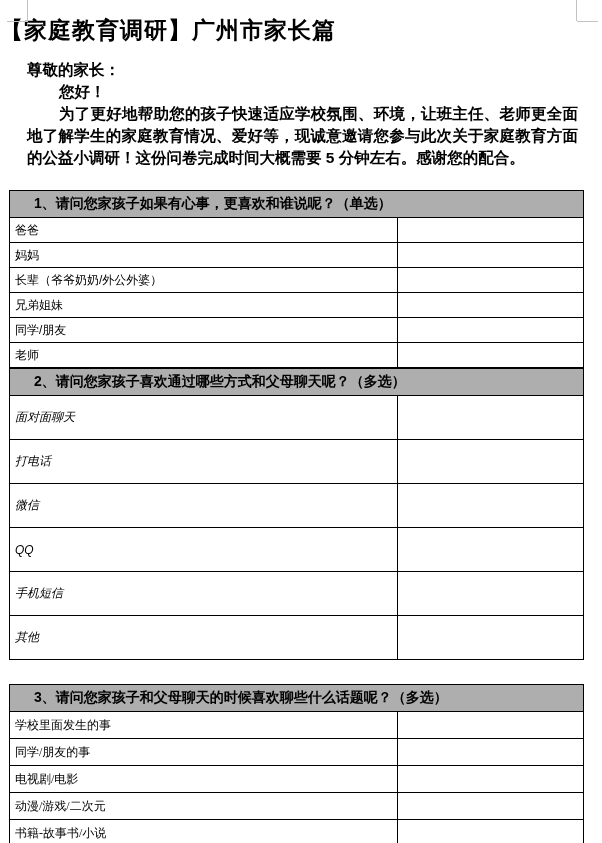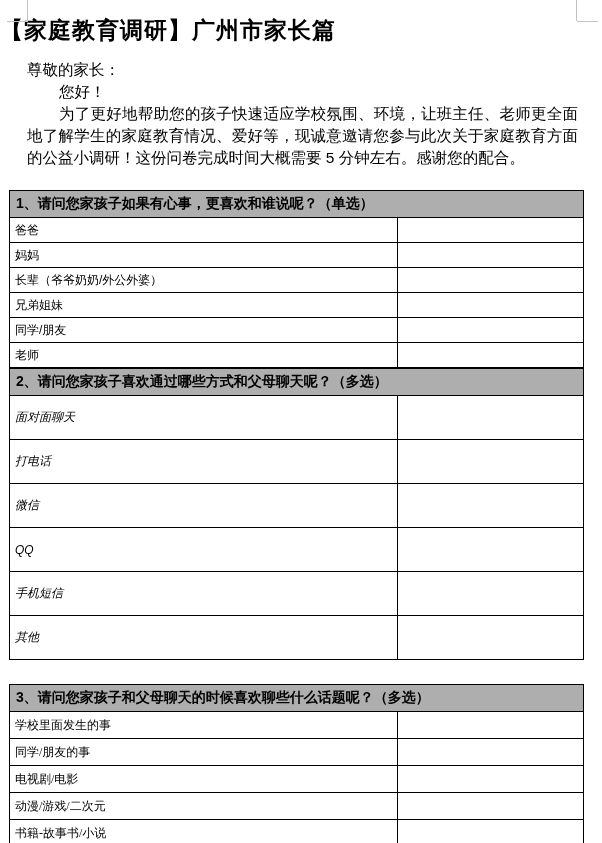--- a/index.html
+++ b/index.html
@@ -20,39 +20,40 @@
     letter-spacing: 1px;
     line-height: 30px;
   }
 
   .intro {
     width: 551px;
     margin: 14px 0 0 27px;
     font-size: 15.5px;
     line-height: 22px;
     text-align: justify;
+    font-weight: bold;
   }
   .intro .indent { text-indent: 32px; }
 
   table.qtable {
     width: 574px;
     margin-left: 9px;
     border-collapse: collapse;
     table-layout: fixed;
   }
   table.qtable, table.qtable td, table.qtable th {
     border: 1px solid #000;
   }
   table.qtable { border-width: 1.5px; }
   th.qheader {
     background: #aeaeae;
     font-size: 14px;
     font-weight: bold;
     text-align: left;
-    padding: 4px 6px;
+    padding: 4px 24px;
     height: 26px;
   }
   td.qlabel {
     font-size: 12px;
     padding: 2px 2px 2px 5px;
     vertical-align: middle;
   }
   td.qanswer { background: #ffffff; }
   col.c-label { width: 388px; }
   col.c-answer { width: 186px; }

